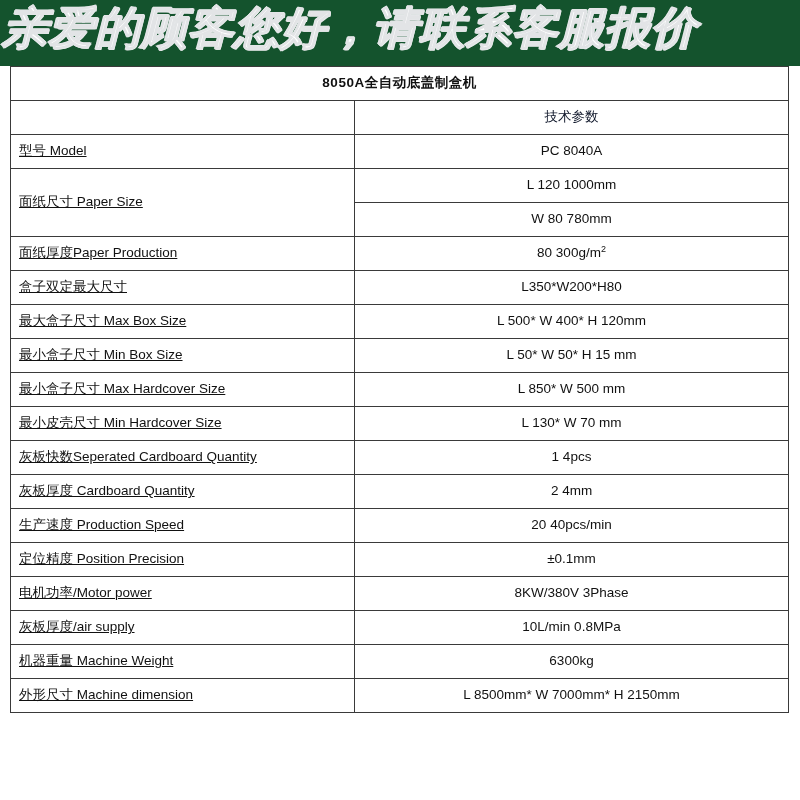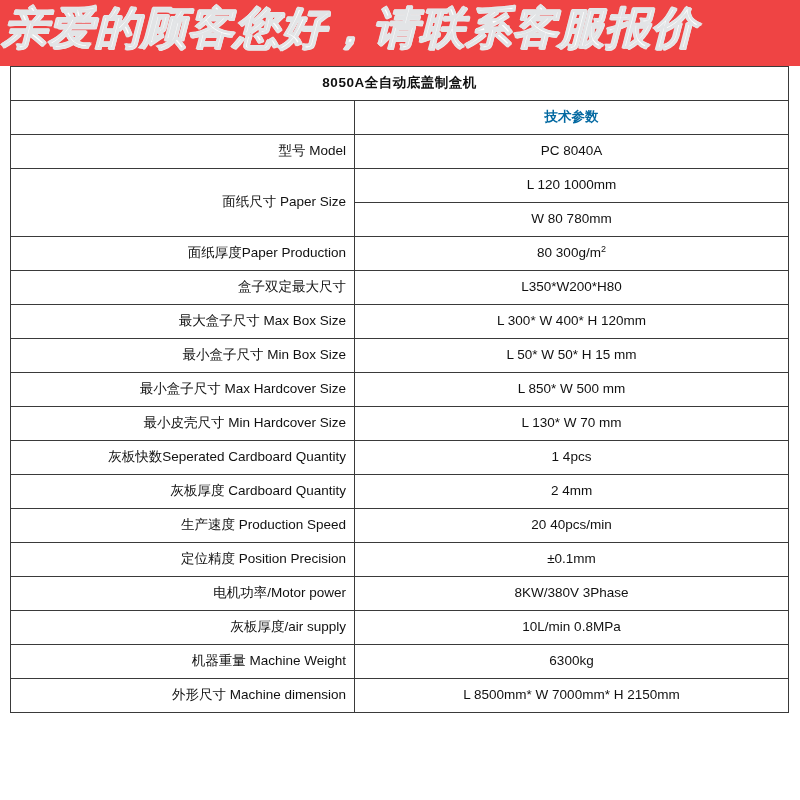--- a/index.html
+++ b/index.html
@@ -17,21 +17,21 @@
   }
 
   
   .watermark-band {
     position: absolute;
     left: 0;
     top: 0;
     width: 800px;
     height: 66px;
     overflow: hidden;
-    background: #ef4444;
+    background: #14532d;
   }
   .watermark-text {
     position: absolute;
     left: 2px;
     top: -4px;
     font-family: "DejaVu Sans", "Liberation Sans", sans-serif;
     font-size: 44px;
     line-height: 64px;
     font-weight: 700;
     font-style: italic;
@@ -82,27 +82,28 @@
     font-weight: 700;
     font-size: 16px;
     height: 48px;
     letter-spacing: 0.5px;
   }
   td.blank-cell {
     height: 34px;
   }
   td.section-cell {
     text-align: center;
-    color: #0369a1;
-    font-weight: 700;
+    color: #0f172a;
+    font-weight: 400;
     font-size: 13.5px;
     height: 34px;
   }
   td.label-cell {
-    text-align: right;
+    text-align: left;
+    text-decoration: underline;
   }
   td.value-cell {
     text-align: center;
   }
   td.merged-label {
     height: 69px;
   }
   sup.unit-sup {
     font-size: 9px;
     vertical-align: super;
@@ -145,21 +146,21 @@
         <tr>
           <td class="label-cell">面纸厚度Paper Production</td>
           <td class="value-cell"><span>80  300g/m</span><sup class="unit-sup">2</sup></td>
         </tr>
         <tr>
           <td class="label-cell">盒子双定最大尺寸</td>
           <td class="value-cell">L350*W200*H80</td>
         </tr>
         <tr>
           <td class="label-cell">最大盒子尺寸 Max Box Size</td>
-          <td class="value-cell">L 300* W 400* H 120mm</td>
+          <td class="value-cell">L 500* W 400* H 120mm</td>
         </tr>
         <tr>
           <td class="label-cell">最小盒子尺寸 Min Box Size</td>
           <td class="value-cell">L 50* W 50* H 15 mm</td>
         </tr>
         <tr>
           <td class="label-cell">最小盒子尺寸 Max Hardcover Size</td>
           <td class="value-cell">L 850* W 500 mm</td>
         </tr>
         <tr>

